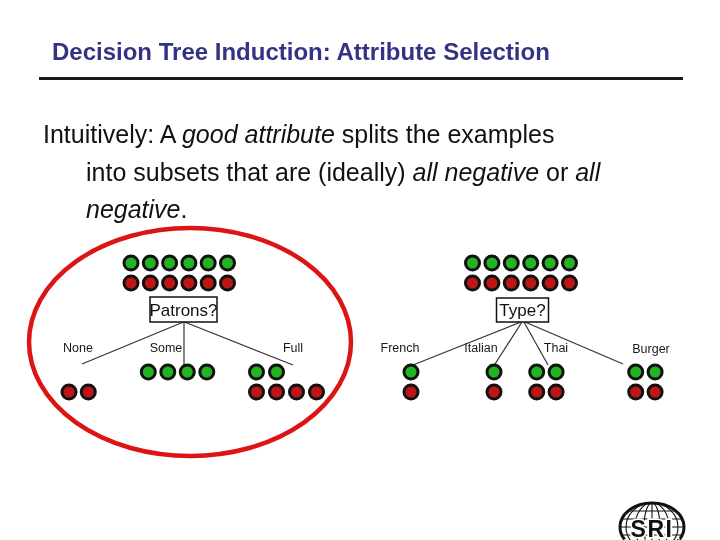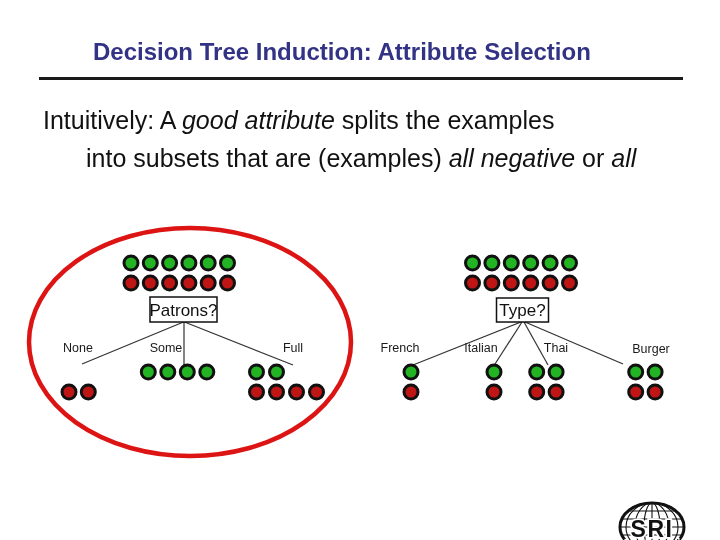--- a/index.html
+++ b/index.html
@@ -10,41 +10,42 @@
   .page-title{
     position:absolute;left:52px;top:38px;
     font-size:24px;font-weight:bold;letter-spacing:0;
     color:#333385;white-space:nowrap;
   }
   .title-rule{
     position:absolute;left:39px;top:77px;width:644px;height:3px;
     background:#1a1a1a;
   }
   .body-text{
-    position:absolute;left:43px;top:102px;width:640px;
+    position:absolute;left:43px;top:116px;width:640px;
     font-size:25px;line-height:37.5px;color:#111111;
   }
   .body-line{white-space:nowrap;}
   .body-line.indent{padding-left:43px;}
   .it{font-style:italic;}
   svg.diagram{position:absolute;left:0;top:0;}
   svg text{font-family:"Liberation Sans", sans-serif;}
   .node-label{font-size:17px;fill:#111111;}
   .branch-label{font-size:12.5px;fill:#1a1a1a;}
   .logo-wrap{position:absolute;left:616px;top:500px;width:78px;height:60px;}
 </style>
 </head>
 <body>
 
-<div class="page-title" style="color: rgb(51, 51, 133); margin-left: 41px;">Decision Tree Induction: Attribute Selection</div>
+<div class="page-title" style="color: rgb(51, 51, 133);">Decision Tree Induction: Attribute Selection</div>
 <div class="title-rule" style="background: rgb(26, 26, 26);"></div>
 
 <div class="body-text">
   <div class="body-line"><span>Intuitively:  A </span><span class="it">good attribute</span><span> splits the examples</span></div>
-  <div class="body-line indent"><span>into subsets that are (examples) </span><span class="it">all negative</span><span> or </span><span class="it">all</span></div>
+  <div class="body-line indent"><span>into subsets that are (ideally) </span><span class="it">all negative</span><span> or </span><span class="it">all</span></div>
+  <div class="body-line indent"><span class="it">negative</span><span>.</span></div>
 </div>
 
 <svg class="diagram" width="720" height="540" viewBox="0 0 720 540">
 
   <ellipse cx="190" cy="342" rx="161" ry="114" fill="none" stroke-width="4.5" stroke="#dd1414"></ellipse>
 
   <g>
     <line x1="183.5" y1="322" x2="82" y2="364" stroke="#333333" stroke-width="1.2"></line>
     <line x1="184" y1="322" x2="184" y2="367" stroke="#333333" stroke-width="1.2"></line>
     <line x1="184.5" y1="322" x2="293" y2="365" stroke="#333333" stroke-width="1.2"></line>

